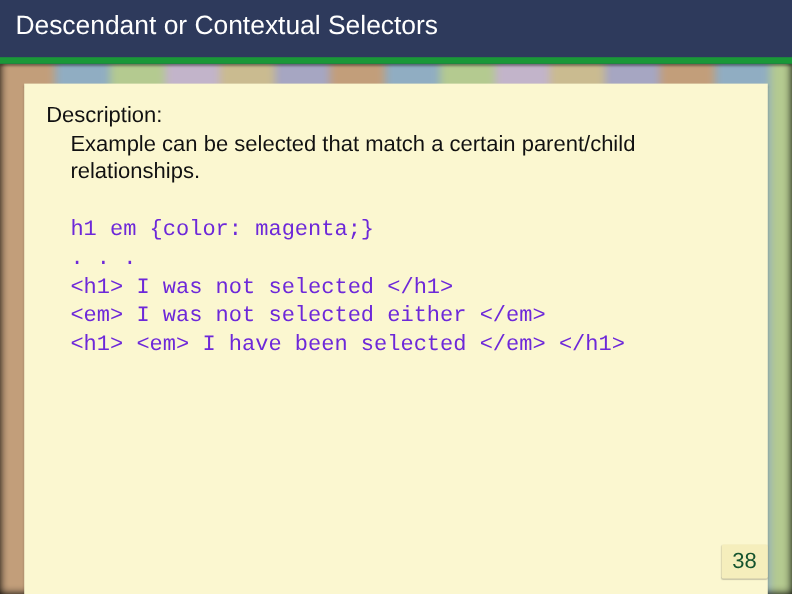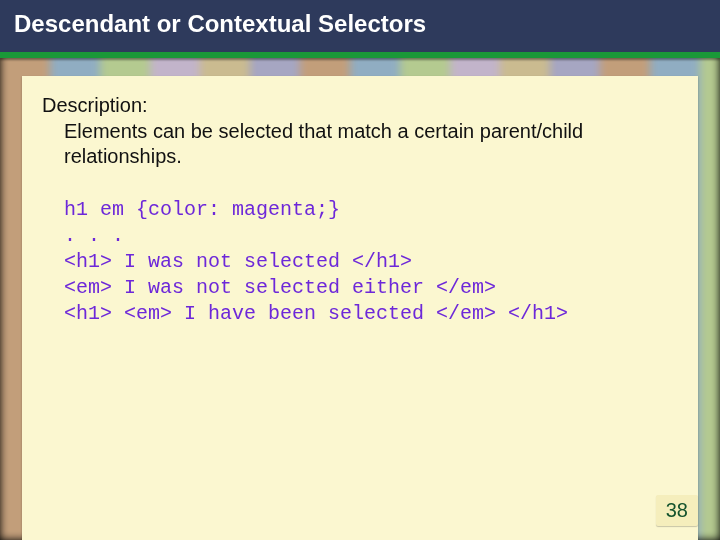--- a/index.html
+++ b/index.html
@@ -34,21 +34,21 @@
     position: relative;
     background: #2e3a5c;
     border-bottom: 6px solid #1a9838;
     padding: 10px 14px 14px 14px;
     box-shadow: 0 2px 2px rgba(0,0,0,0.4);
     z-index: 2;
   }
   .title-bar h1 {
     color: #fff;
     font-size: 24px;
-    font-weight: bold;
+    font-weight: normal;
   }
 
   .content-panel {
     position: relative;
     margin: 18px 22px 0 22px;
     background: #fbf7d0;
     height: 527px;
     padding: 18px 20px;
     z-index: 2;
     box-shadow: 0 1px 2px rgba(0,0,0,0.25);
@@ -94,21 +94,21 @@
 <div class="bg-stripe"></div>
 
 <div class="title-bar">
   <h1>Descendant or Contextual Selectors</h1>
 </div>
 
 <div class="content-panel">
 
   <div class="section">
     <div class="label">Description:</div>
-    <div class="body-text">Elements can be selected that match a certain parent/child relationships.</div>
+    <div class="body-text">Example can be selected that match a certain parent/child relationships.</div>
   </div>
 
   <div class="section">
     <div class="code-block"><span>h1 em {color: magenta;}</span>
 <span>. . .</span>
 <span>&lt;h1&gt; I was not selected &lt;/h1&gt;</span>
 <span>&lt;em&gt; I was not selected either &lt;/em&gt;</span>
 <span>&lt;h1&gt; &lt;em&gt; I have been selected &lt;/em&gt; &lt;/h1&gt;</span></div>
   </div>
 

